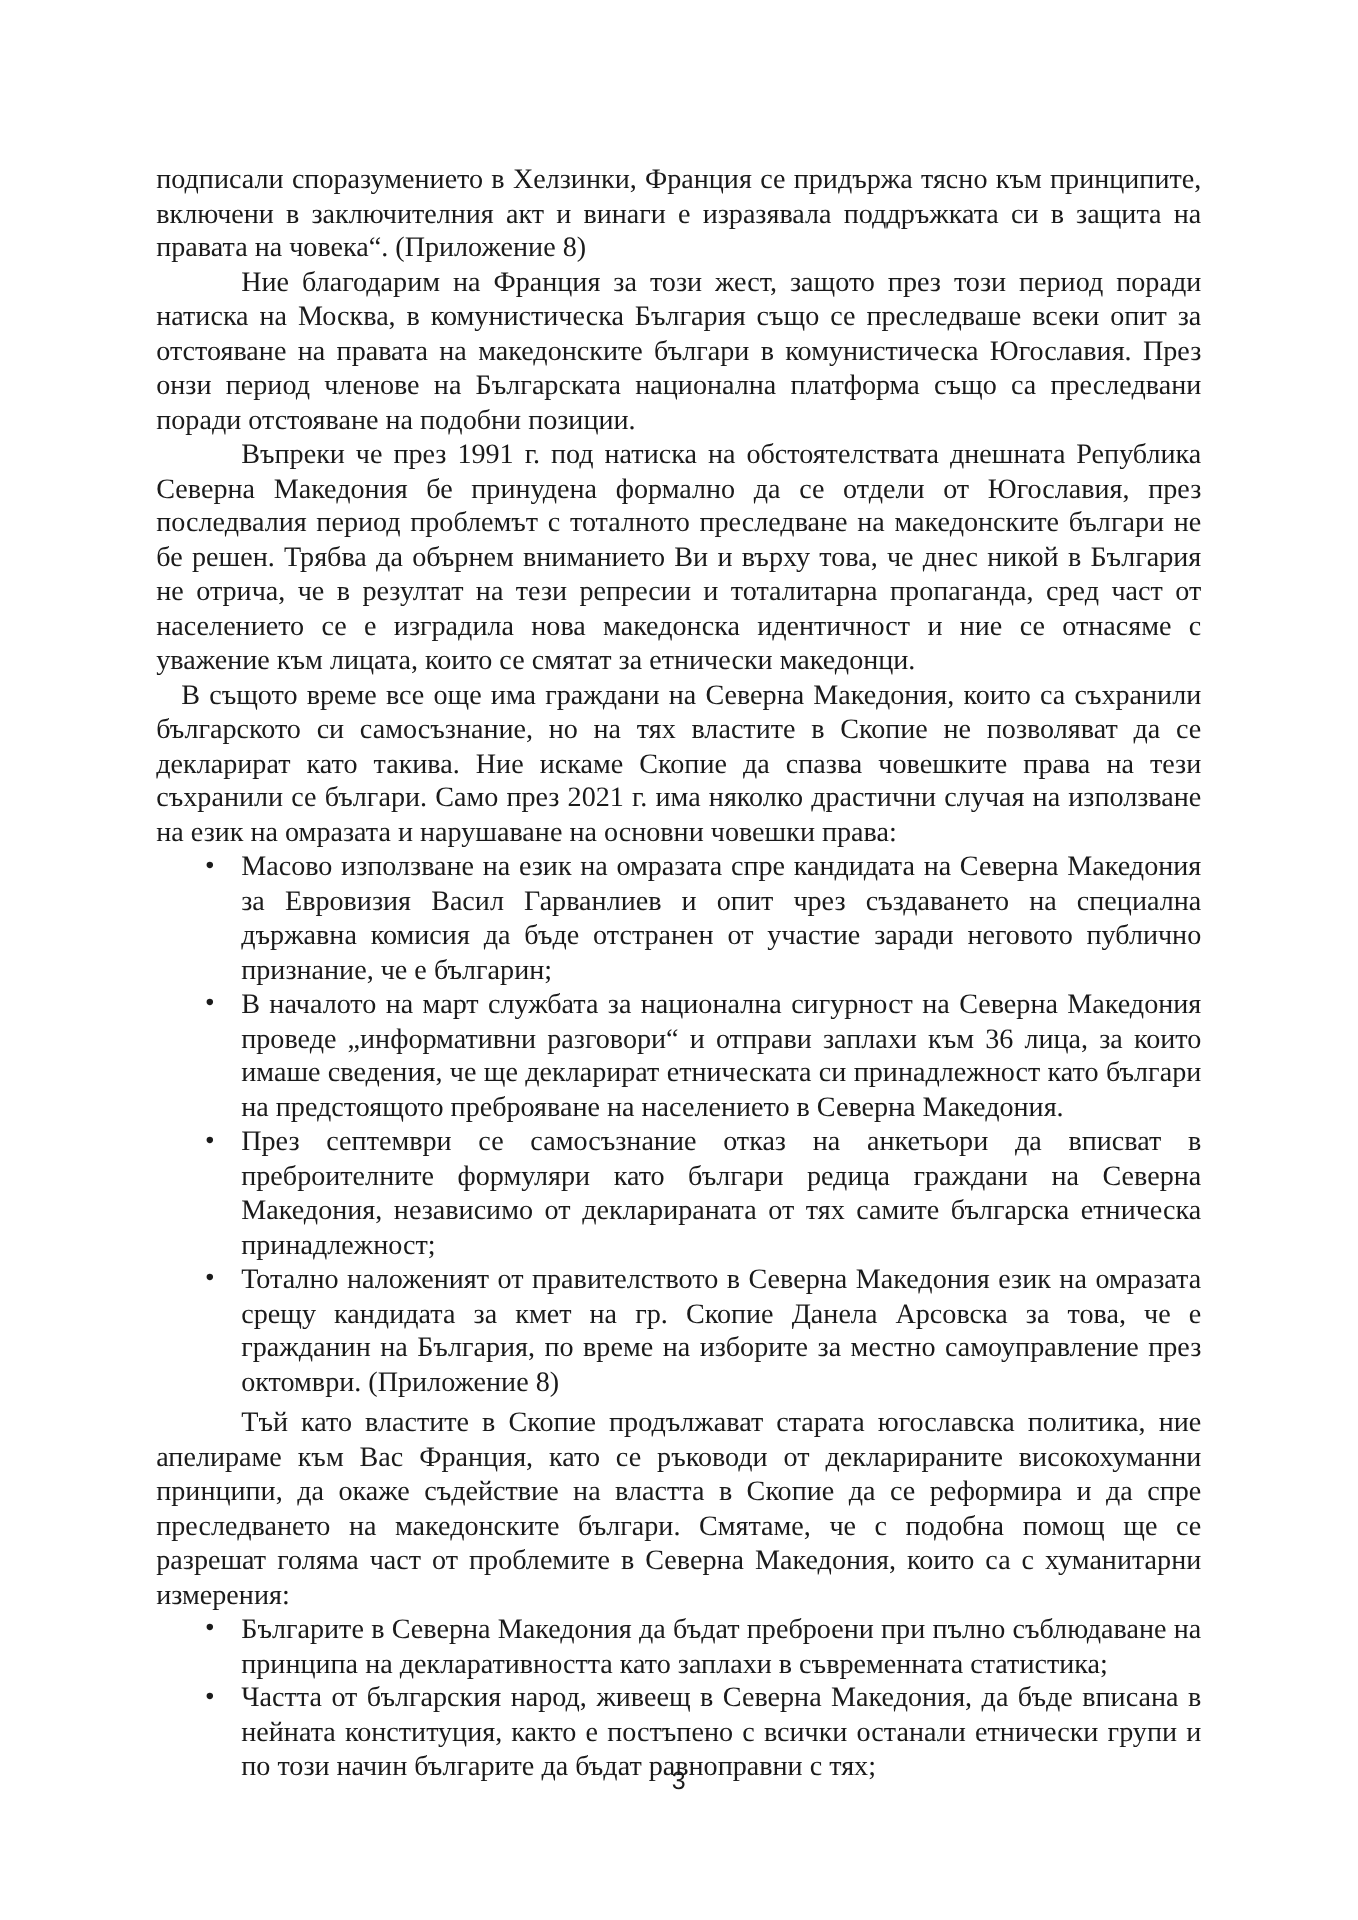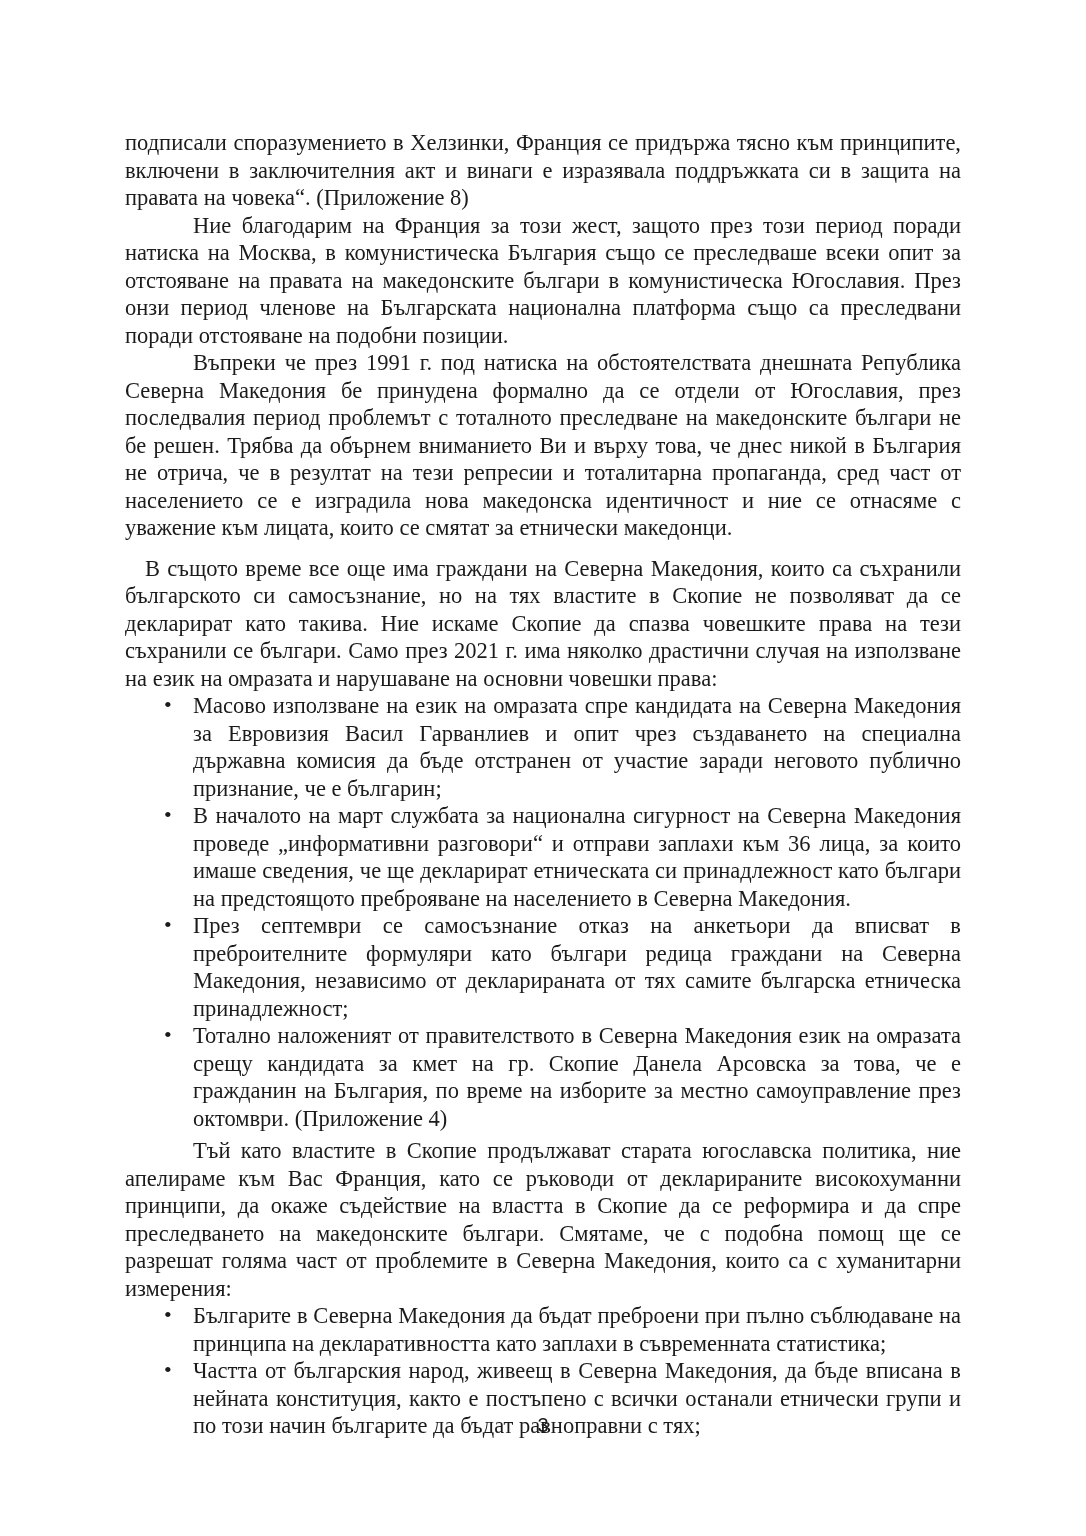--- a/index.html
+++ b/index.html
@@ -23,21 +23,21 @@
     width: 836px;
     font-size: 22.5px;
     line-height: 27.5px;
     text-align: justify;
   }
   .content p {
     margin: 0;
     padding: 0;
   }
   p.indent-tab   { text-indent: 68px; }
-  p.indent-small { text-indent: 20px; margin-top: 13px; }
+  p.indent-small { text-indent: 20px; }
   p.spaced-before { margin-top: 5px; }
   ul.bullets {
     list-style: none;
     margin: 0;
     padding: 0 0 0 68px;
   }
   ul.bullets li {
     position: relative;
     text-align: justify;
   }
@@ -80,21 +80,21 @@
       <li>
         <span class="bullet-glyph">•</span>
         <span>В началото на март службата за национална сигурност на Северна Македония проведе „информативни разговори“ и отправи заплахи към 36 лица, за които имаше сведения, че ще декларират етническата си принадлежност като българи на предстоящото преброяване на населението в Северна Македония.</span>
       </li>
       <li>
         <span class="bullet-glyph">•</span>
         <span>През септември се самосъзнание отказ на анкетьори да вписват в преброителните формуляри като българи редица граждани на Северна Македония, независимо от декларираната от тях самите българска етническа принадлежност;</span>
       </li>
       <li>
         <span class="bullet-glyph">•</span>
-        <span>Тотално наложеният от правителството в Северна Македония език на омразата срещу кандидата за кмет на гр. Скопие Данела Арсовска за това, че е гражданин на България, по време на изборите за местно самоуправление през октомври. (Приложение 4)</span>
+        <span>Тотално наложеният от правителството в Северна Македония език на омразата срещу кандидата за кмет на гр. Скопие Данела Арсовска за това, че е гражданин на България, по време на изборите за местно самоуправление през октомври. (Приложение 8)</span>
       </li>
     </ul>
 
     <p class="indent-tab spaced-before">Тъй като властите в Скопие продължават старата югославска политика, ние апелираме към Вас Франция, като се ръководи от декларираните високохуманни принципи, да окаже съдействие на властта в Скопие да се реформира и да спре преследването на македонските българи. Смятаме, че с подобна помощ ще се разрешат голяма част от проблемите в Северна Македония, които са с хуманитарни измерения:</p>
 
     <ul class="bullets">
       <li>
         <span class="bullet-glyph">•</span>
         <span>Българите в Северна Македония да бъдат преброени при пълно съблюдаване на принципа на декларативността като заплахи в съвременната статистика;</span>
       </li>

